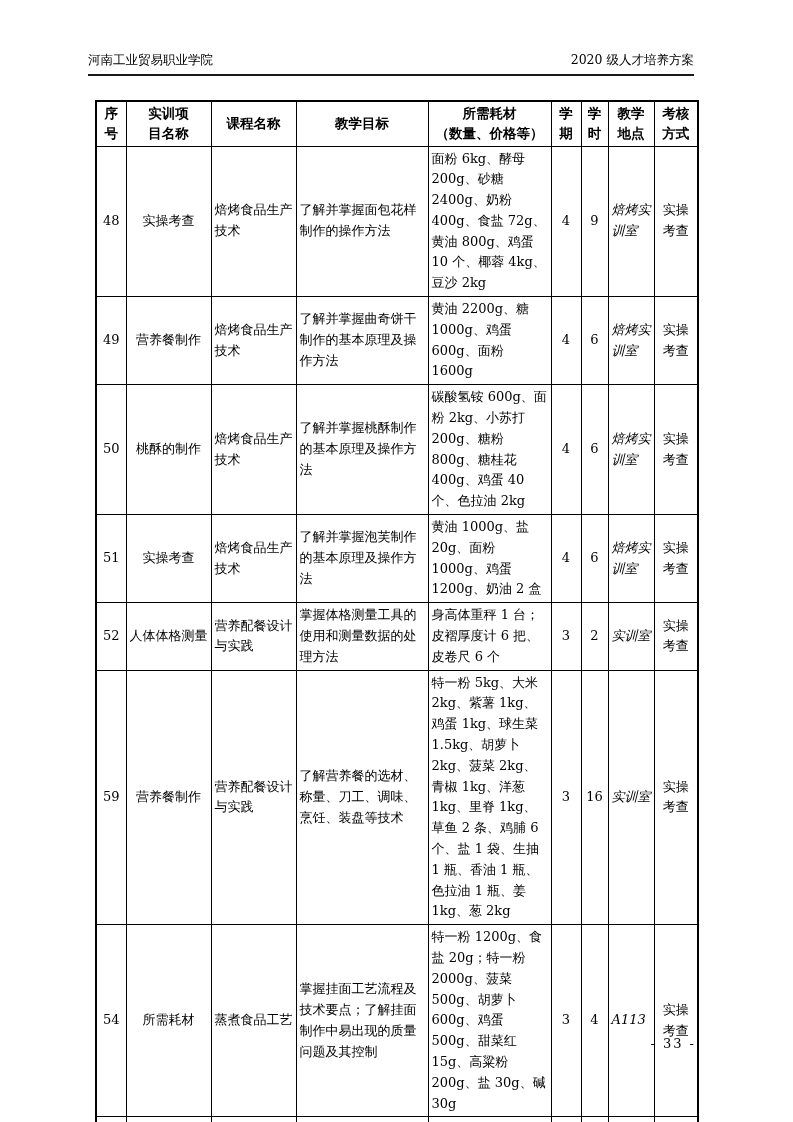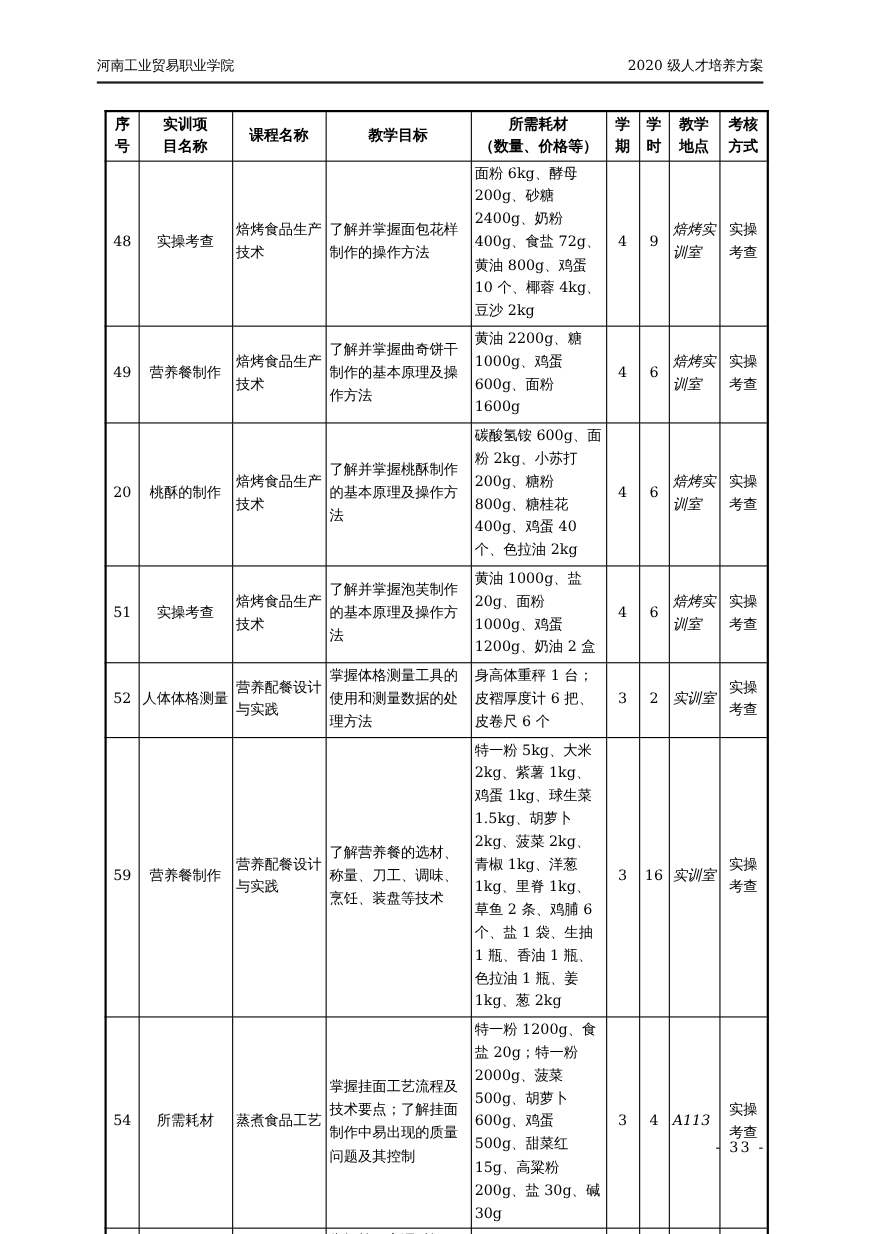--- a/index.html
+++ b/index.html
@@ -154,21 +154,21 @@
           <td>营养餐制作</td>
           <td>焙烤食品生产技术</td>
           <td>了解并掌握曲奇饼干制作的基本原理及操作方法</td>
           <td>黄油 2200g、糖 1000g、鸡蛋 600g、面粉 1600g</td>
           <td>4</td>
           <td>6</td>
           <td>焙烤实训室</td>
           <td>实操考查</td>
         </tr>
         <tr class="row-2">
-          <td>20</td>
+          <td>50</td>
           <td>桃酥的制作</td>
           <td>焙烤食品生产技术</td>
           <td>了解并掌握桃酥制作的基本原理及操作方法</td>
           <td>碳酸氢铵 600g、面粉 2kg、小苏打 200g、糖粉 800g、糖桂花 400g、鸡蛋 40 个、色拉油 2kg</td>
           <td>4</td>
           <td>6</td>
           <td>焙烤实训室</td>
           <td>实操考查</td>
         </tr>
         <tr class="row-3">

